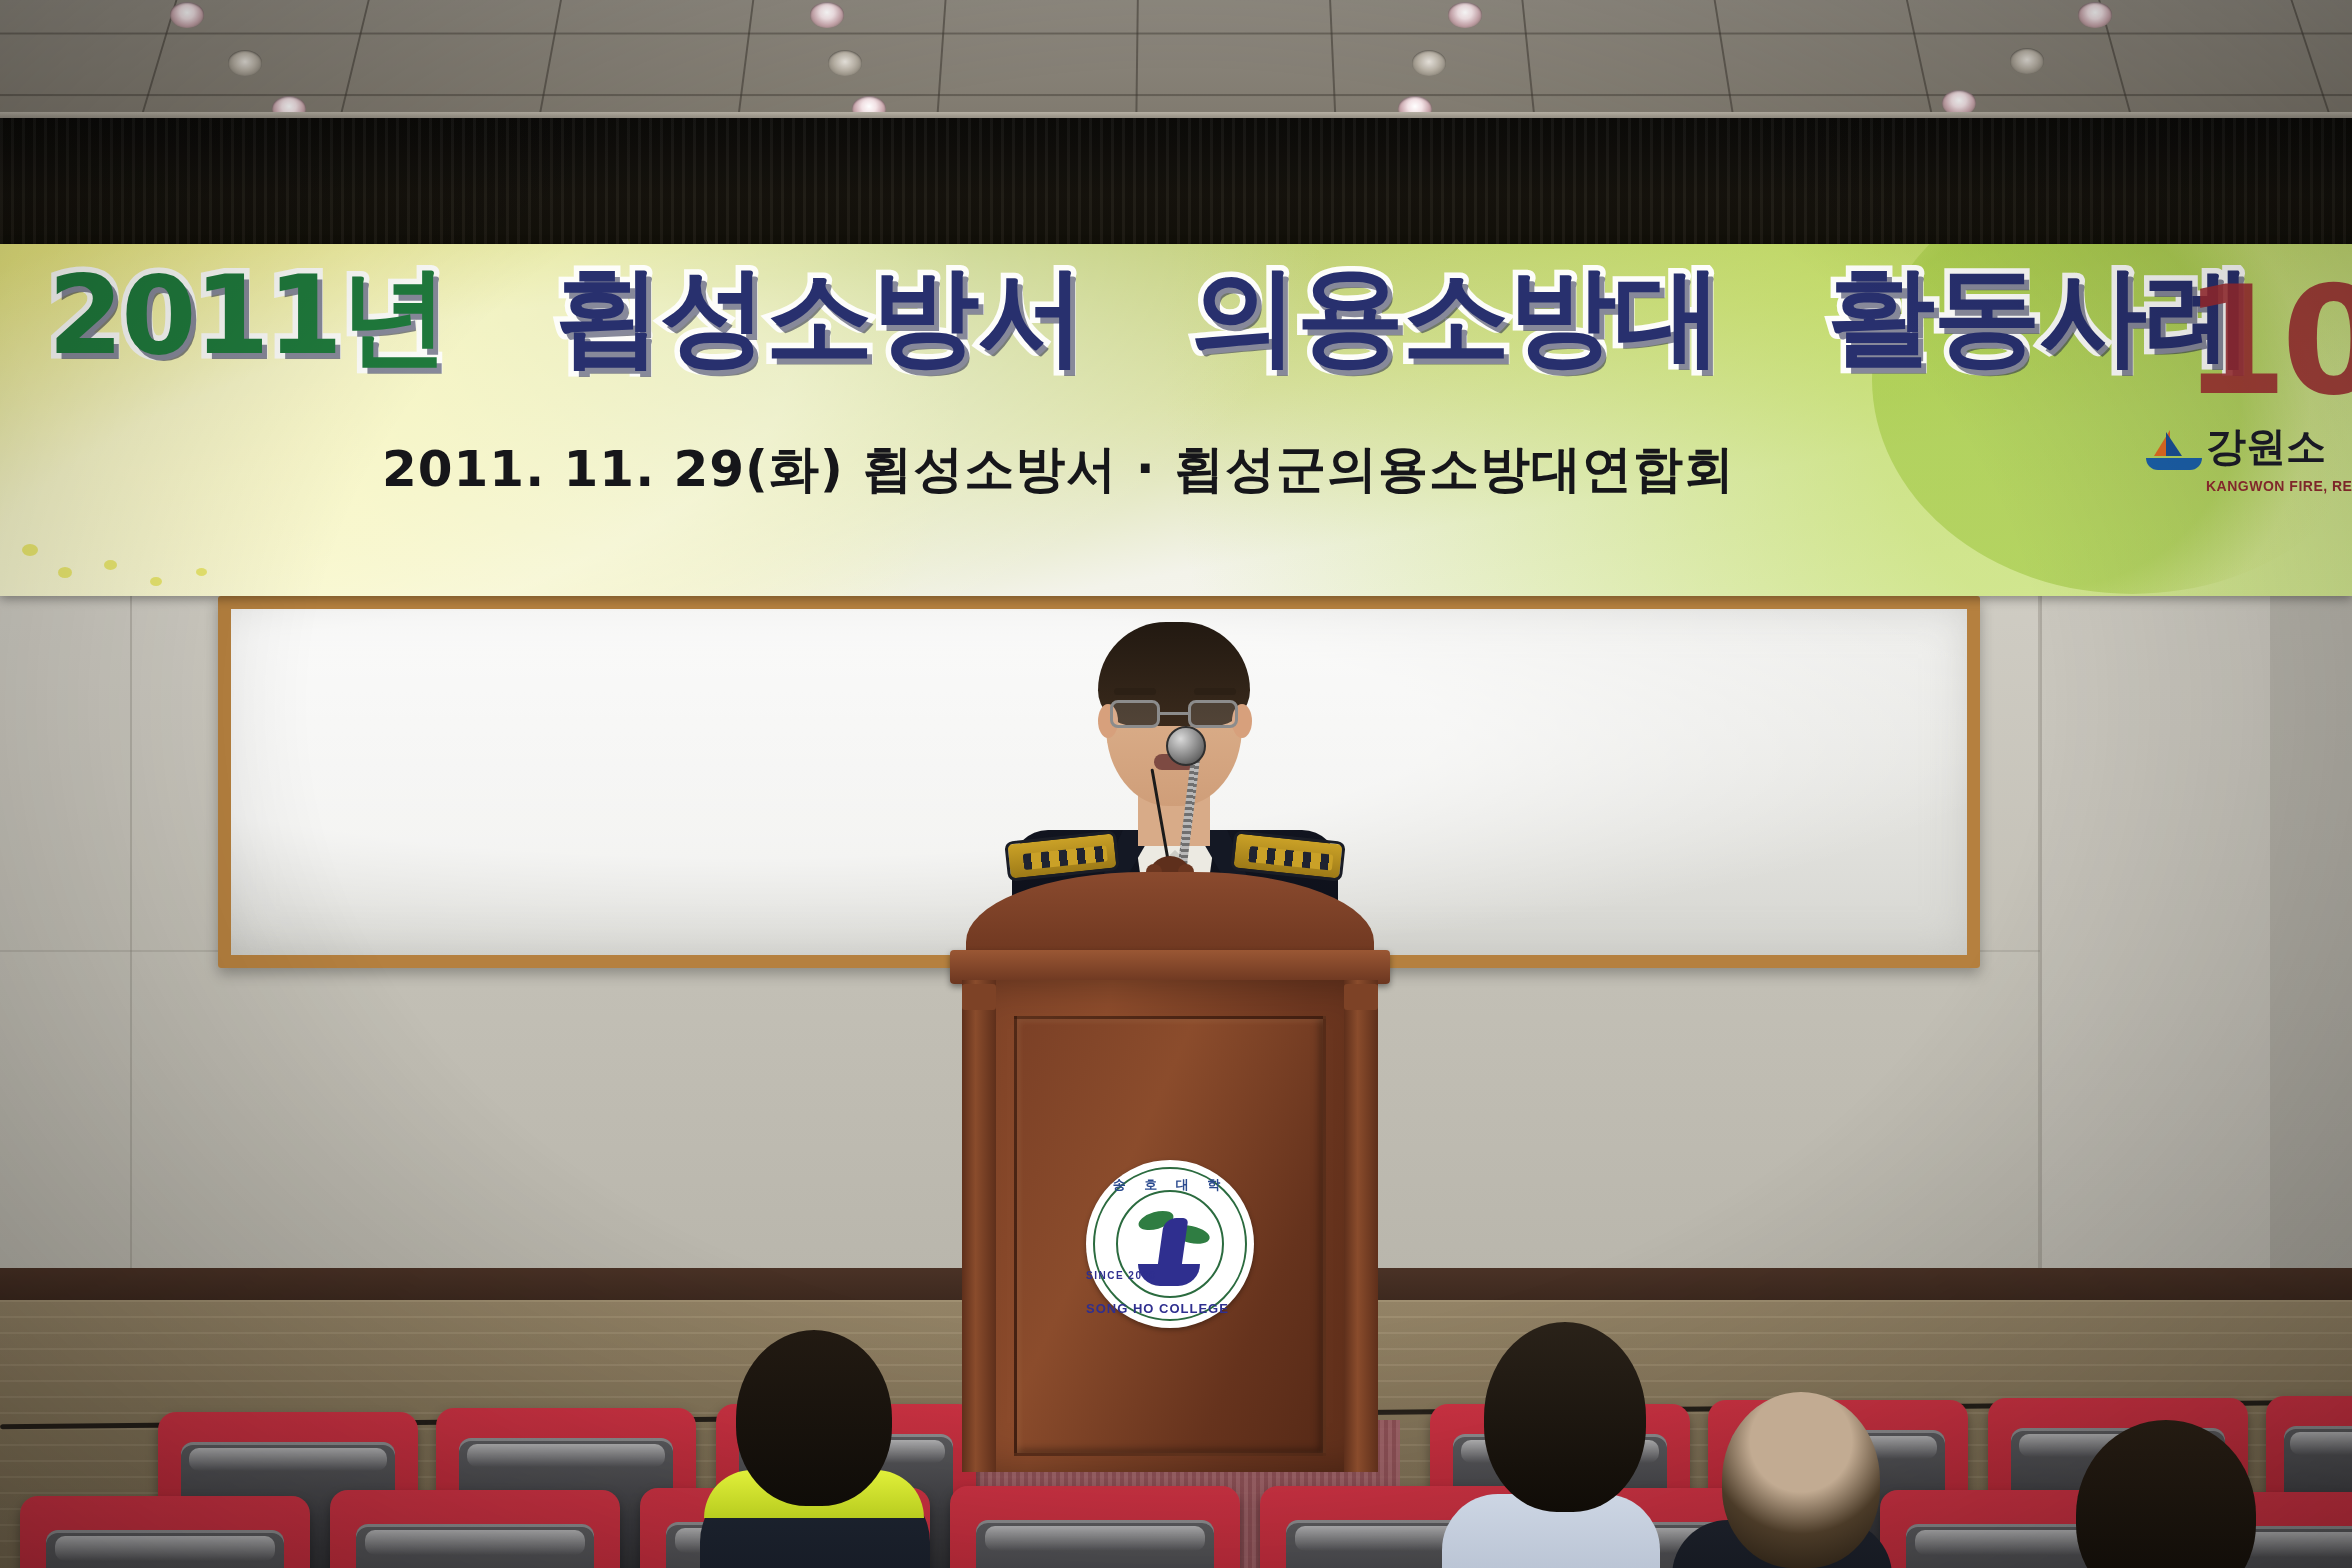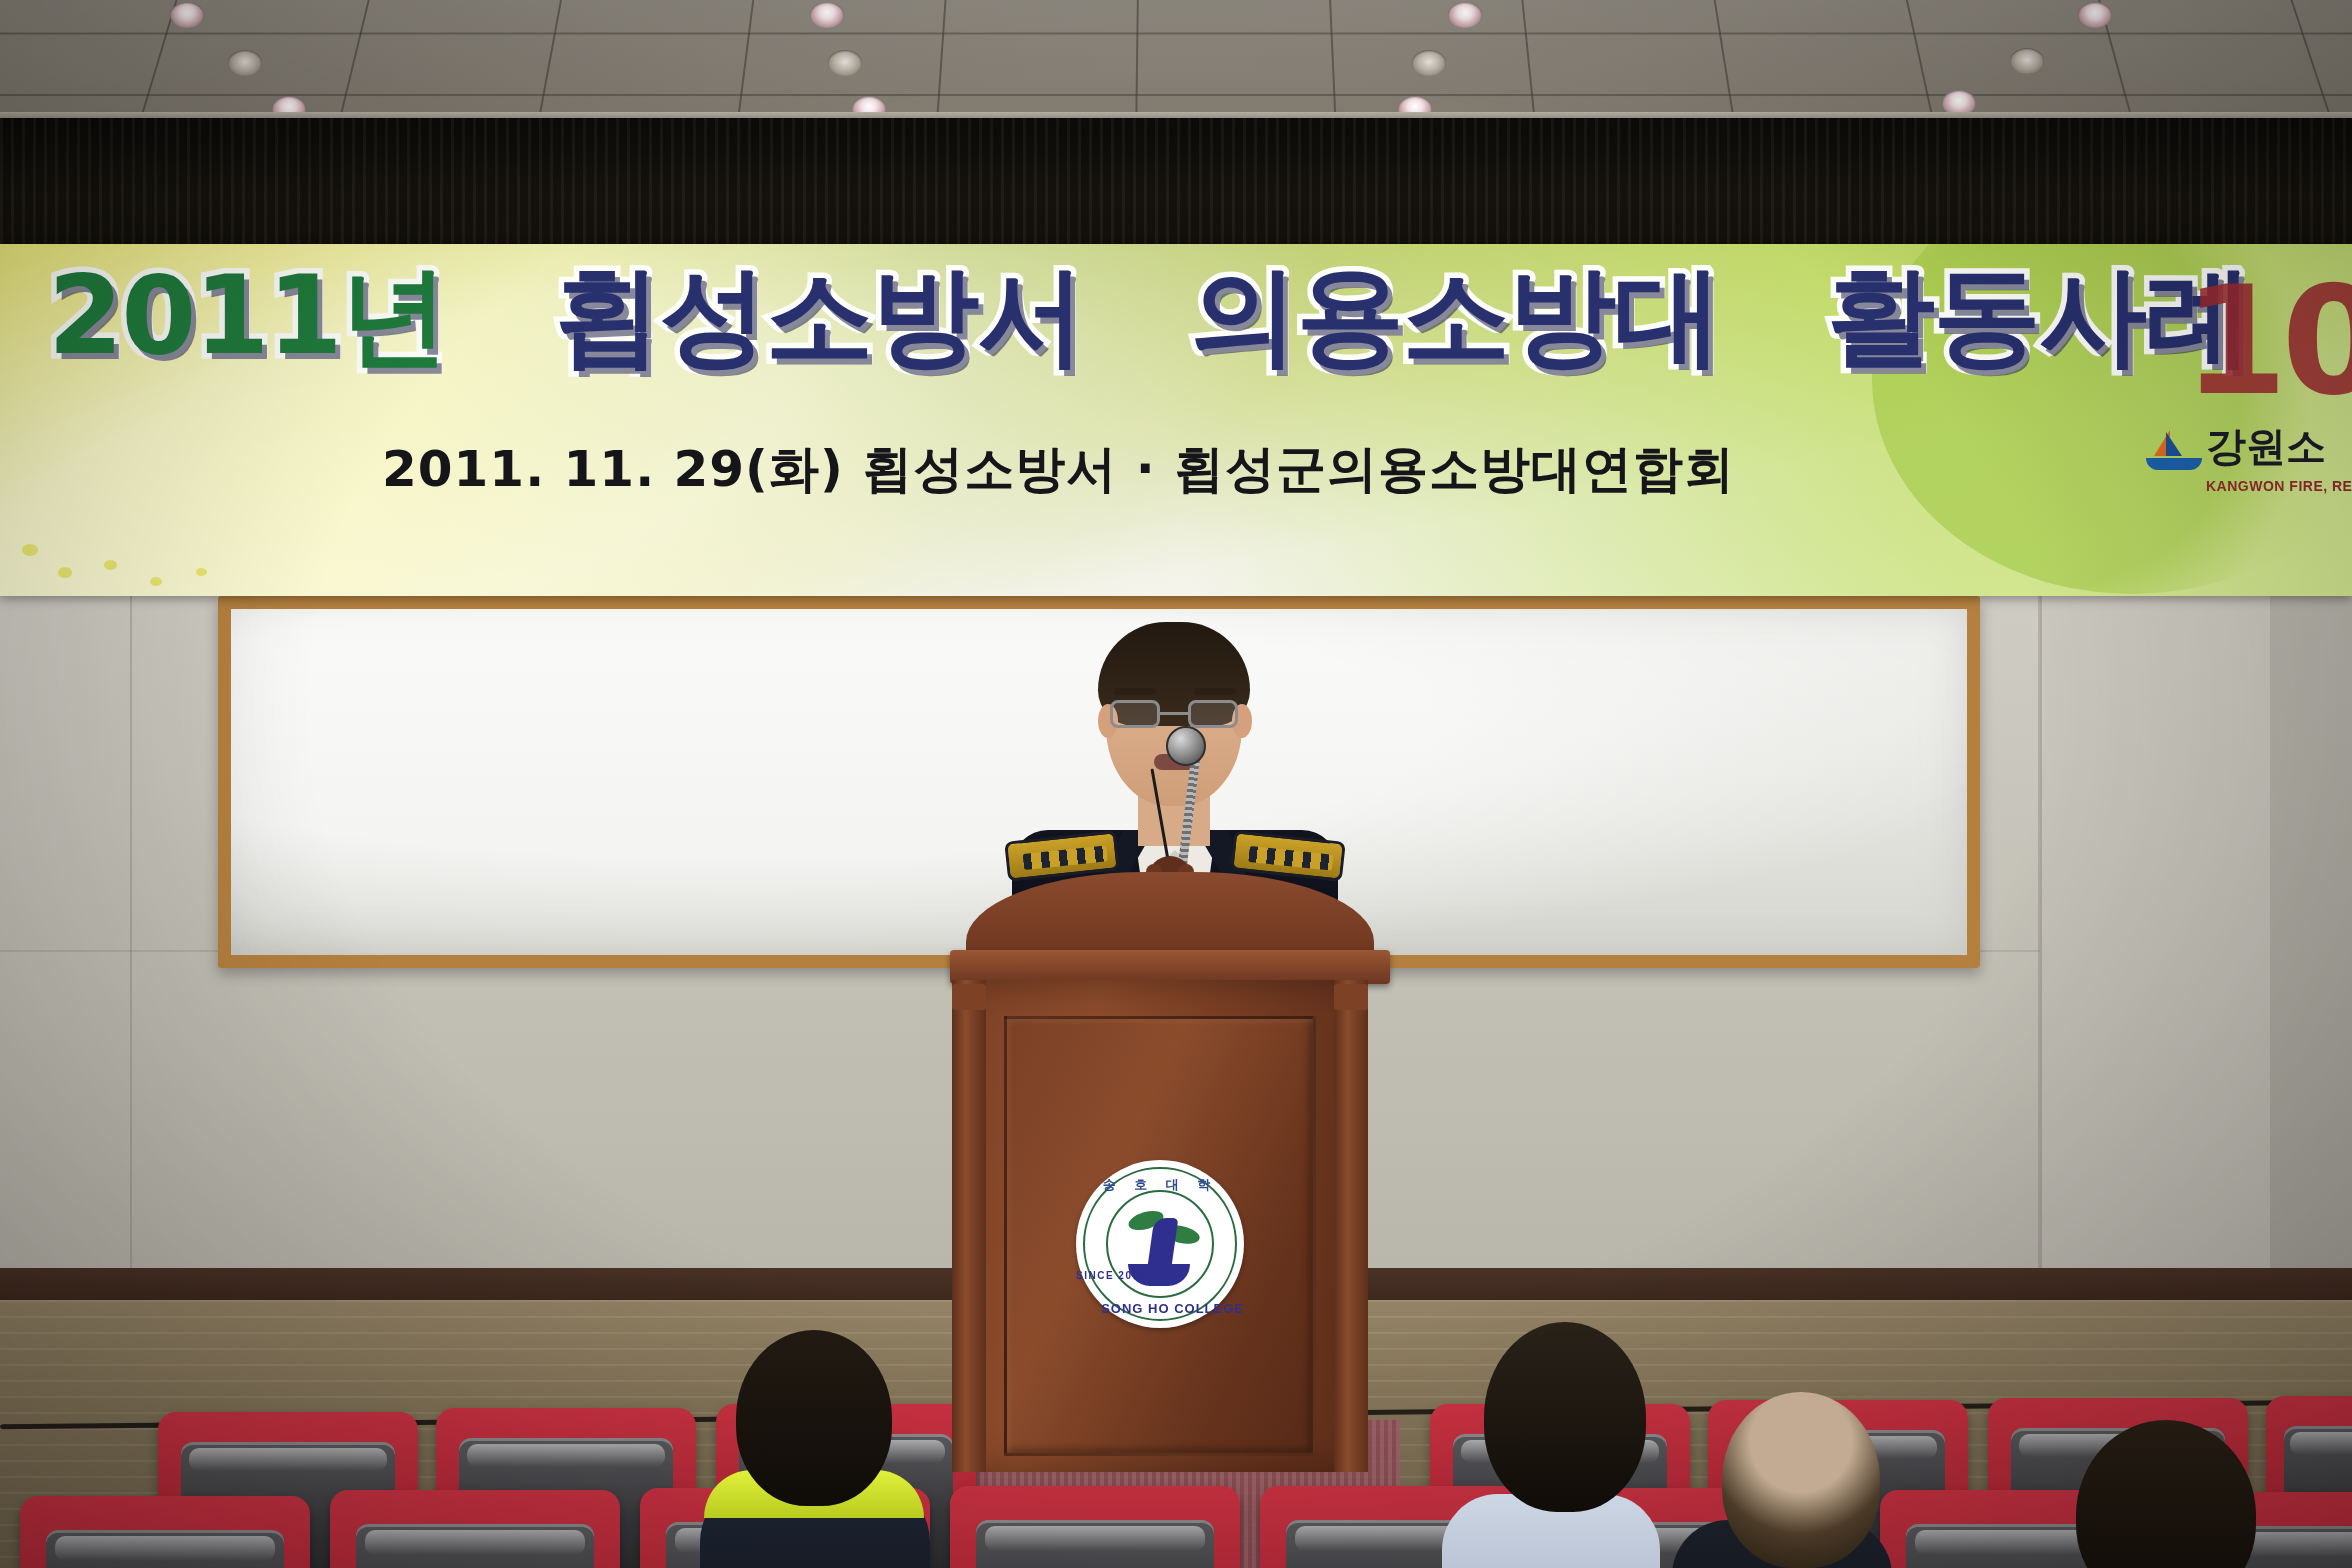--- a/index.html
+++ b/index.html
@@ -112,21 +112,21 @@
   .podium .top{position:absolute;left:22px;top:0;width:408px;height:86px;
     background:linear-gradient(#8a4a2e,#6e3720);
     border-radius:180px 180px 0 0 / 70px 70px 0 0;}
   .podium .finial{position:absolute;left:50%;top:-16px;margin-left:-22px;width:44px;height:26px;
     background:#5e2f1c;border-radius:22px 22px 0 0;}
   .podium .finial:before,.podium .finial:after{content:"";position:absolute;top:8px;width:16px;height:16px;
     border-radius:50%;background:#6b3620;}
   .podium .finial:before{left:-2px;} .podium .finial:after{right:-2px;}
   .podium .cornice{position:absolute;left:6px;top:78px;width:440px;height:34px;
     background:linear-gradient(#9a5734,#6b3620);border-radius:4px;box-shadow:0 3px 6px rgba(0,0,0,.4);}
-  .podium .body{position:absolute;left:8px;top:108px;width:416px;height:492px;
+  .podium .body{position:absolute;left:18px;top:108px;width:416px;height:492px;
     background:linear-gradient(100deg,#7e4227 0%,#8d4c2c 30%,#6d3720 70%,#5c2d19 100%);
     box-shadow:inset 0 0 40px rgba(0,0,0,.35);}
   .podium .pilaster{position:absolute;top:0;width:34px;height:100%;
     background:linear-gradient(90deg,#5e2f1b,#8a4c2c 40%,#5e2f1b);}
   .podium .pilaster.l{left:0;} .podium .pilaster.r{right:0;}
   .podium .capital{position:absolute;top:4px;width:34px;height:26px;background:#7d4226;border-radius:3px;}
   .podium .capital.l{left:0;} .podium .capital.r{right:0;}
   .podium .recess{position:absolute;left:52px;top:36px;width:312px;height:440px;
     background:linear-gradient(115deg,#7b4026,#8b4c2c 35%,#66331d 75%,#572a17);
     border:3px solid rgba(40,18,9,.45);
@@ -142,21 +142,21 @@
     background:#2f7d42;transform:rotate(12deg);}
   .emblem .stem{position:absolute;left:74px;top:58px;width:24px;height:62px;
     background:#2f2f8f;border-radius:14px 6px 18px 10px;transform:skewX(-8deg);}
   .emblem .base{position:absolute;left:52px;top:104px;width:62px;height:22px;
     background:#2f2f8f;border-radius:0 0 34px 34px;}
   .emblem .kr{position:absolute;left:0;top:16px;width:100%;text-align:center;
     font-size:13px;font-weight:bold;color:#2b4a8f;letter-spacing:7px;
     font-family:"DejaVu Sans",sans-serif;}
   .emblem .since{position:absolute;left:0;top:110px;width:100%;text-align:left;
     font-size:10px;font-weight:bold;color:#2f2f8f;letter-spacing:1.5px;}
-  .emblem .en{position:absolute;left:0;bottom:12px;width:100%;text-align:right;
+  .emblem .en{position:absolute;left:0;bottom:12px;width:100%;text-align:left;
     font-size:13px;font-weight:bold;color:#2f2f8f;letter-spacing:1px;}
 
   
   .speaker{position:absolute;left:1010px;top:618px;width:330px;height:420px;z-index:5;}
   .sp-neck{position:absolute;left:128px;top:158px;width:72px;height:70px;background:#d8ab88;}
   .sp-head{position:absolute;left:96px;top:16px;width:136px;height:172px;border-radius:50% 50% 46% 46%;
     background:linear-gradient(#e3b995,#cf9e79);}
   .sp-hair{position:absolute;left:88px;top:4px;width:152px;height:104px;
     border-radius:76px 76px 40px 40px;background:linear-gradient(#221911,#3a2a1c);}
   .sp-ear{position:absolute;top:86px;width:20px;height:34px;border-radius:50%;background:#d7a07c;}

